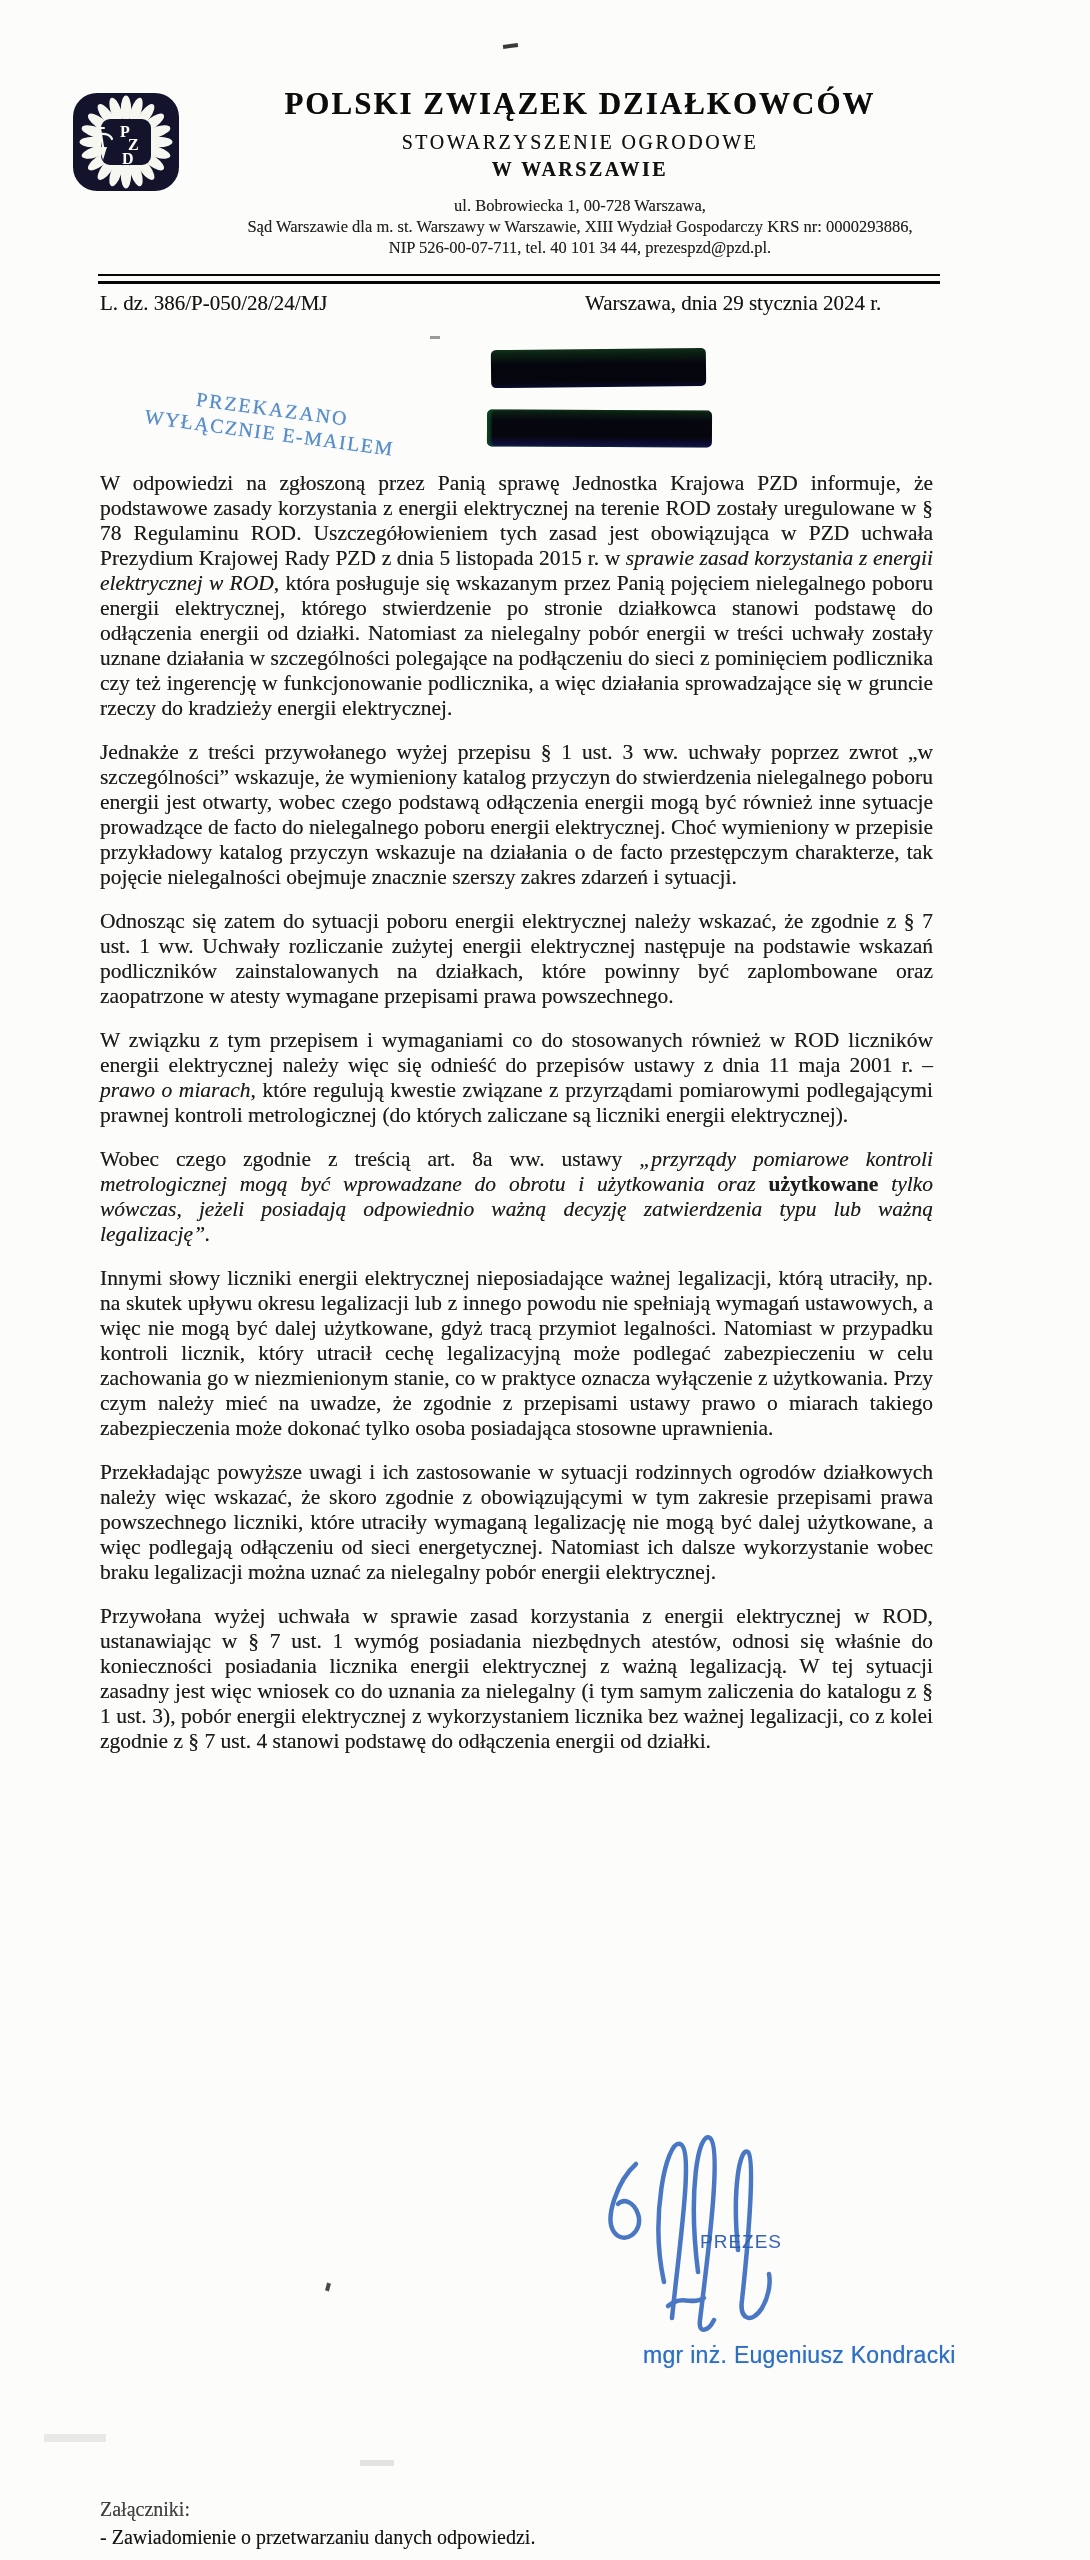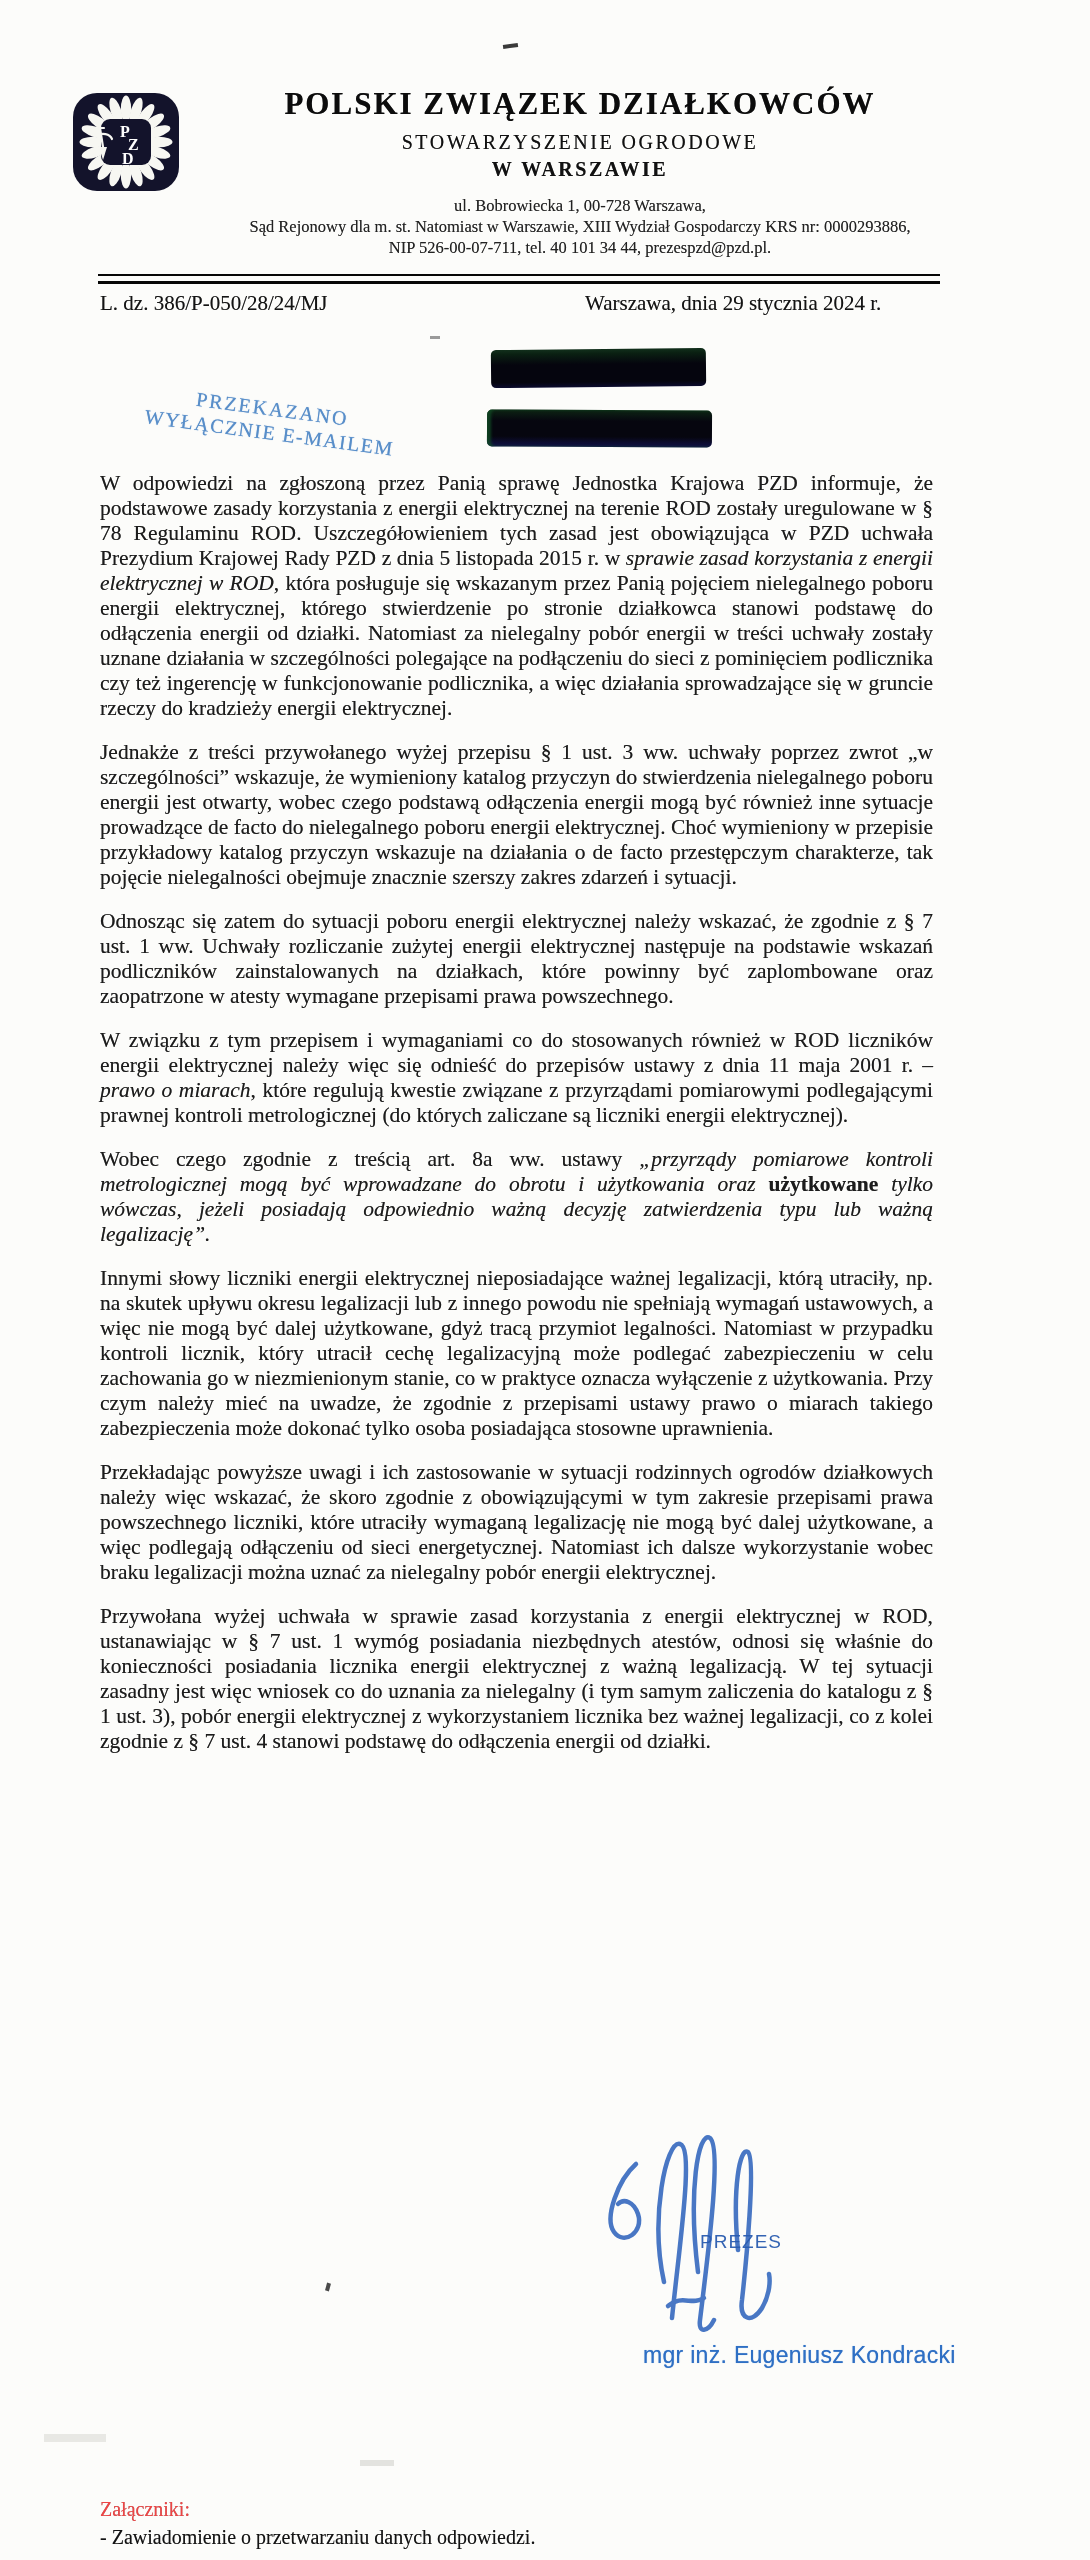--- a/index.html
+++ b/index.html
@@ -40,21 +40,21 @@
   .para { margin:0 0 19px 0; }
   .i  { font-style:italic; }
   .bi { font-weight:bold; }
   
   .sig-svg { position:absolute; left:598px; top:2122px; width:212px; height:228px; }
   .sig-title { position:absolute; left:700px; top:2231px; width:140px; font-family:"Liberation Sans",sans-serif;
                font-size:19px; font-weight:normal; letter-spacing:1px; color:#2a5cb0; opacity:.95; }
   .sig-name  { position:absolute; left:643px; top:2342px; font-family:"Liberation Sans",sans-serif;
                font-size:23px; color:#2e6fc4; letter-spacing:.3px; text-shadow:0 0 .7px rgba(46,111,196,.7); }
   
-  .attach-label { position:absolute; left:100px; top:2498px; font-size:20px; color:#ef4444; text-shadow:0 0 .4px rgba(0,0,0,.4);}
+  .attach-label { position:absolute; left:100px; top:2498px; font-size:20px; color:#404040; text-shadow:0 0 .4px rgba(0,0,0,.4);}
   .attach-item  { position:absolute; left:100px; top:2526px; font-size:20px; color:#131313; text-shadow:0 0 .4px rgba(0,0,0,.4);}
   
   .speck { position:absolute; background:#555; }
   .speck.s1 { left:503px; top:44px;  width:15px; height:4px; transform:rotate(-8deg); background:#3a3a3a; }
   .speck.s2 { left:430px; top:336px; width:10px; height:3px; background:#9a9a9a; }
   .speck.s3 { left:326px; top:2283px; width:4px; height:8px; transform:rotate(15deg); background:#4a4a4a; }
   .speck.s4 { left:360px; top:2460px; width:34px; height:6px; background:#e3e3df; }
   .speck.s5 { left:44px;  top:2434px; width:62px; height:8px; background:#e8e8e4; }
 </style>
 </head>
@@ -98,21 +98,21 @@
       <text x="56" y="58">Z</text>
       <text x="50" y="72">D</text>
     </g>
   </svg>
 
   <div class="hdr-center">
     <div class="org-name">POLSKI ZWIĄZEK DZIAŁKOWCÓW</div>
     <div class="org-type">STOWARZYSZENIE OGRODOWE</div>
     <div class="org-city">W WARSZAWIE</div>
     <div class="addr addr1">ul. Bobrowiecka 1, 00-728 Warszawa,</div>
-    <div class="addr addr2">Sąd Rejonowy dla m. st. Natomiast w Warszawie, XIII Wydział Gospodarczy KRS nr: 0000293886,</div>
+    <div class="addr addr2">Sąd Warszawie dla m. st. Warszawy w Warszawie, XIII Wydział Gospodarczy KRS nr: 0000293886,</div>
     <div class="addr addr3">NIP 526-00-07-711, tel. 40 101 34 44, prezespzd@pzd.pl.</div>
   </div>
 
   <div class="rule"></div>
 
   <div class="ref-number">L. dz. 386/P-050/28/24/MJ</div>
   <div class="ref-date">Warszawa, dnia 29 stycznia 2024 r.</div>
 
   <div class="redact b1"></div>
   <div class="redact b2"></div>

